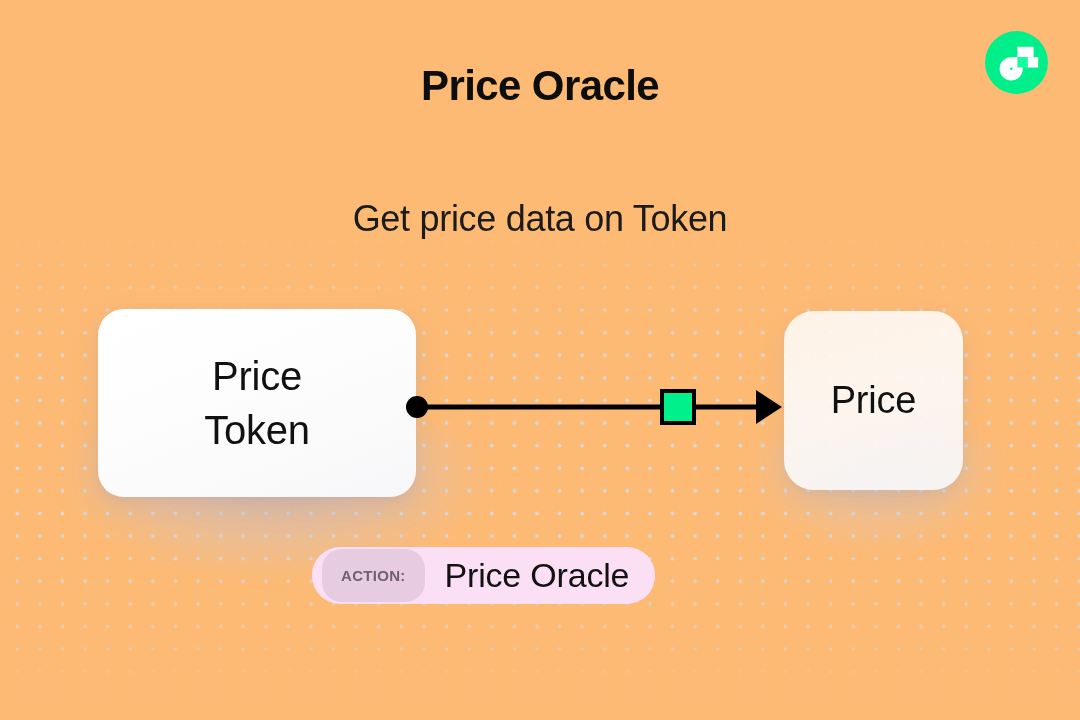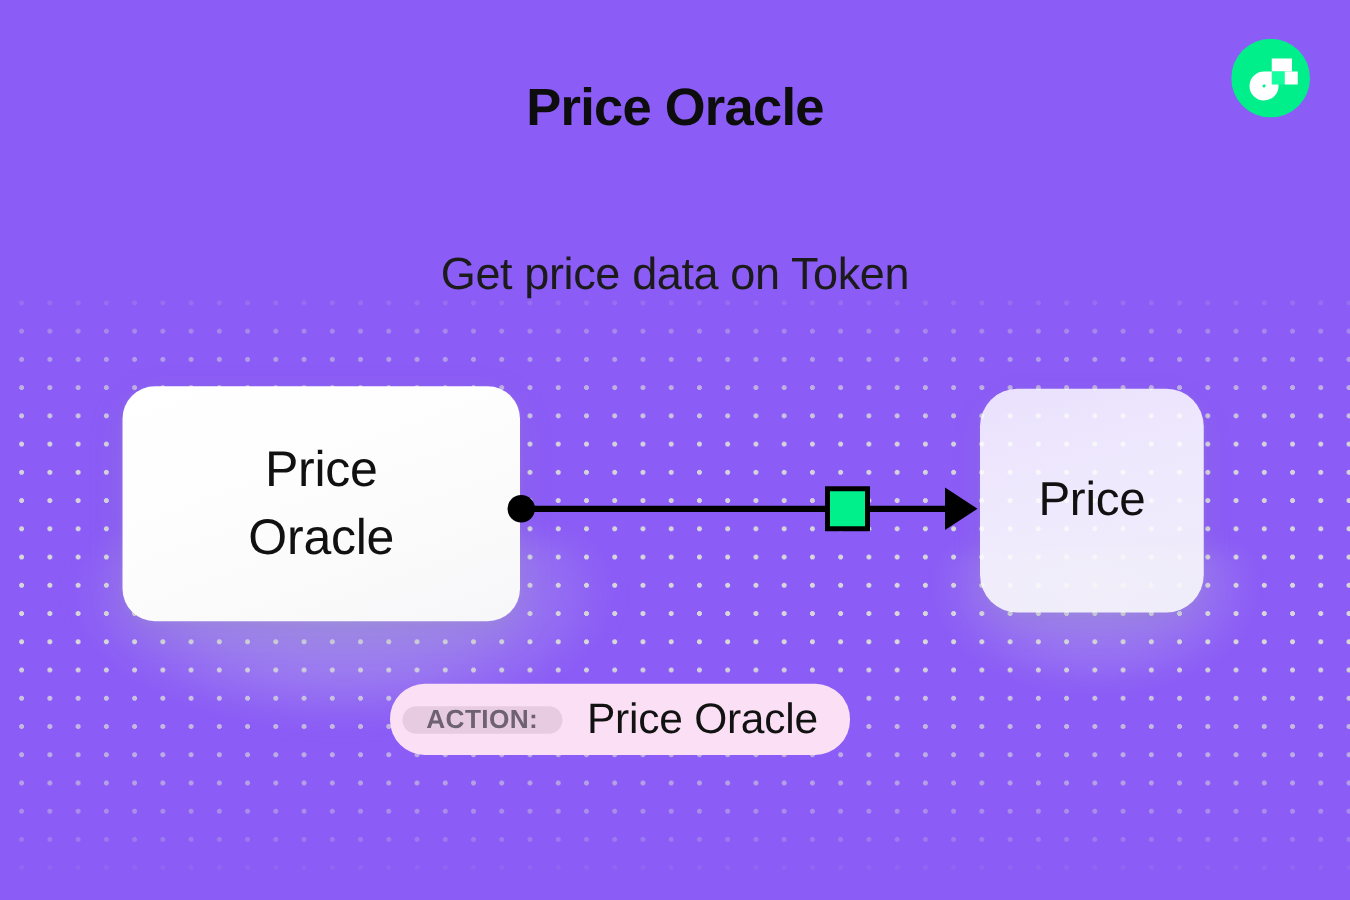--- a/index.html
+++ b/index.html
@@ -11,21 +11,21 @@
     height: 720px;
     overflow: hidden;
     font-family: "Liberation Sans", sans-serif;
     background: #efefef;
   }
 
   #stage {
     position: relative;
     width: 1080px;
     height: 720px;
-    background: #8b5cf6;
+    background: #fdba74;
   }
 
   
   .dot-grid {
     position: absolute;
     left: 0;
     top: 225px;
     width: 1080px;
     height: 480px;
     background-image: radial-gradient(#d8d8d8 1.9px, transparent 2.1px);
@@ -166,26 +166,26 @@
     align-items: center;
     padding: 0 26px 0 10px;
     border-radius: 28px;
     background: #fbdff4;
     box-sizing: border-box;
   }
   .action-tag {
     display: flex;
     align-items: center;
     justify-content: center;
-    height: 22px;
+    height: 53px;
     padding: 0 19px;
     border-radius: 20px;
     background: #e7cbe1;
     color: #6d6172;
-    font-size: 21px;
+    font-size: 15px;
     font-weight: 700;
     letter-spacing: 0.3px;
   }
   .action-value {
     margin-left: 20px;
     font-size: 34px;
     color: #121212;
     letter-spacing: -0.2px;
   }
 </style>
@@ -207,21 +207,21 @@
       <rect x="32.4" y="15.8" width="16.2" height="10.4" fill="#ffffff"></rect>
       <rect x="32.4" y="26.2" width="10.4" height="10.4" fill="#16ff9e"></rect>
       <rect x="42.8" y="26.2" width="10.4" height="10.4" fill="#ffffff"></rect>
       <path d="M32.4,26.2 h-6.2 a11.6,11.6 0 1,0 11.6,11.6 v-1.2 h-10.4 v1.2 a1.2,1.2 0 1,1 -1.2,-1.2 h6.2 z" fill="#ffffff"></path>
     </svg>
   </div>
 
   <div class="node node-source">
     <div>
       <div>Price</div>
-      <div>Oracle</div>
+      <div>Token</div>
     </div>
   </div>
 
   <div class="node node-target">
     <span>Price</span>
   </div>
 
   <div class="connector">
     <svg width="400" height="58" viewBox="0 0 400 58" xmlns="http://www.w3.org/2000/svg">
       <line x1="17" y1="27" x2="368" y2="27" stroke="#000000" stroke-width="5"></line>

